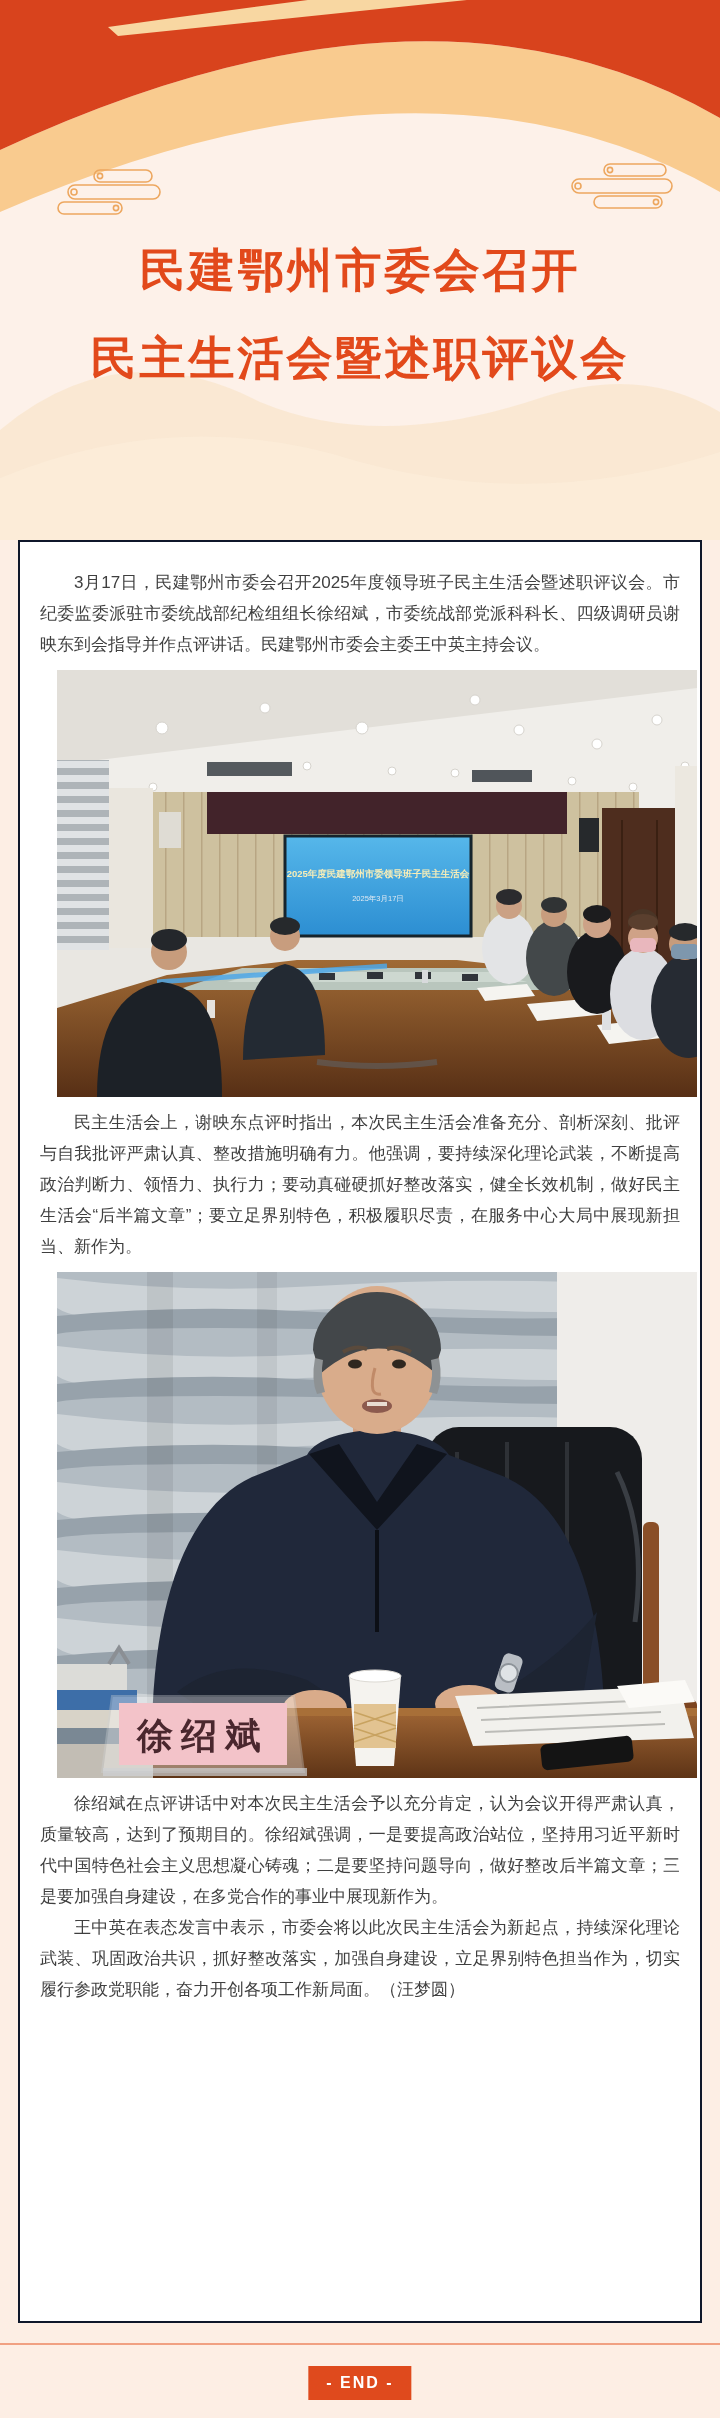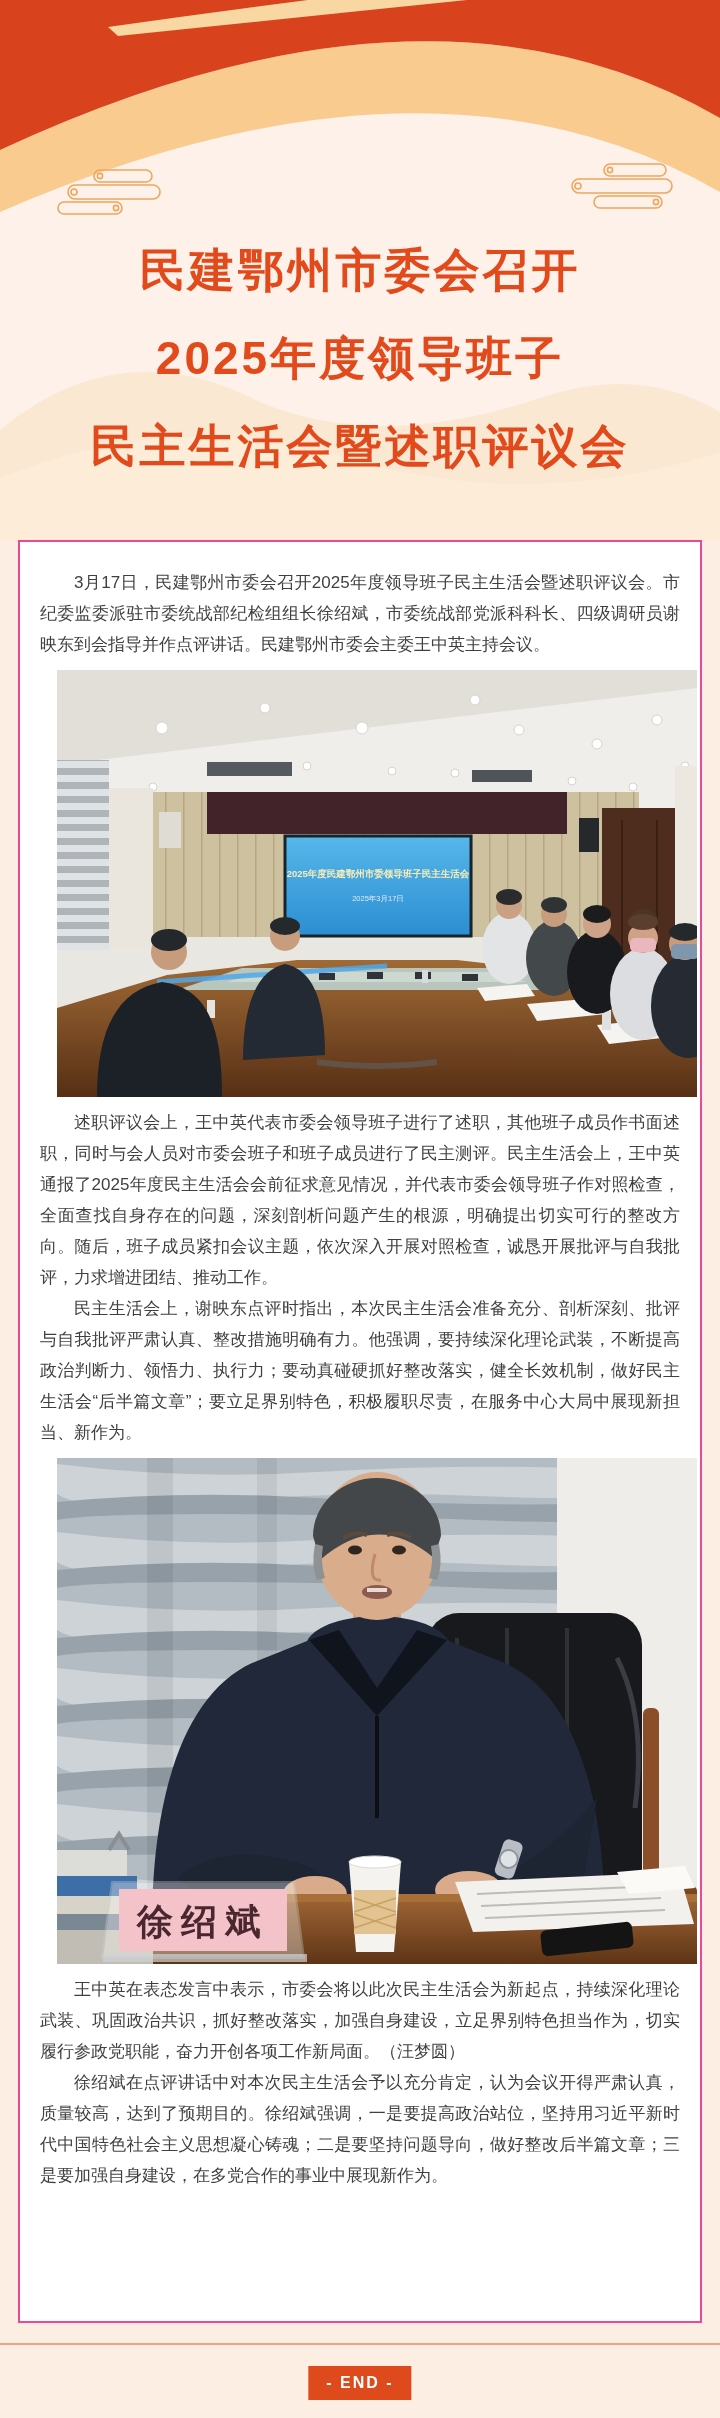--- a/index.html
+++ b/index.html
@@ -3,21 +3,21 @@
 <meta charset="utf-8">
 <style>
   html,body{margin:0;padding:0;background:#fdeee4;}
   .page{position:relative;width:720px;height:2418px;margin:0 auto;overflow:hidden;
         background:#fdeee4;font-family:"Liberation Sans","DejaVu Sans",sans-serif;}
   .hero{position:absolute;top:0;left:0;width:580px;height:540px;}
   .hero svg{display:block;}
   .title-block{position:absolute;top:226px;left:0;width:720px;text-align:center;
         color:#e2491b;font-weight:bold;font-size:46px;line-height:88px;letter-spacing:3px;}
   .card{position:absolute;top:540px;left:18px;width:684px;height:1783px;background:#ffffff;
-        border:2px solid #ec4899;box-sizing:border-box;padding:25px 20px 0 20px;overflow:hidden;}
+        border:2px solid #0f172a;box-sizing:border-box;padding:25px 20px 0 20px;overflow:hidden;}
   .card p{margin:0;font-size:17px;line-height:31px;color:#3f3f3f;text-align:justify;
         text-indent:2em;word-break:break-all;}
   figure{margin:10px 17px;width:640px;}
   svg.photo{display:block;width:640px;height:auto;}
   .footer-line{position:absolute;top:2343px;left:0;width:720px;height:2px;background:#f1a081;}
   .end-badge{position:absolute;top:2366px;left:50%;transform:translateX(-50%);
         background:#df4a1d;color:#ffffff;font-weight:bold;font-size:16px;
         padding:8px 18px;letter-spacing:2px;white-space:nowrap;}
 </style>
 </head>
@@ -51,21 +51,20 @@
         <rect x="44" y="0" width="62" height="12" rx="6"></rect>
         <rect x="12" y="15" width="100" height="14" rx="7"></rect>
         <rect x="34" y="32" width="68" height="12" rx="6"></rect>
         <circle cx="50" cy="6" r="2.6"></circle>
           <circle cx="18" cy="22" r="3"></circle>
           <circle cx="96" cy="38" r="2.6"></circle>
       </g>
     </svg>
     <div class="title-block">
       <div>民建鄂州市委会召开</div>
-      <div>2025年度领导班子</div>
       <div>民主生活会暨述职评议会</div>
     </div>
   </div>
 
   <div class="card">
     <p>3月17日，民建鄂州市委会召开2025年度领导班子民主生活会暨述职评议会。市纪委监委派驻市委统战部纪检组组长徐绍斌，市委统战部党派科科长、四级调研员谢映东到会指导并作点评讲话。民建鄂州市委会主委王中英主持会议。</p>
 
     <figure>
       <svg class="photo" viewBox="0 0 640 427">
         <defs>
@@ -176,21 +175,20 @@
           <path d="M571,260 a15,13 0 0 1 30,0 l0,-8 a15,13 0 0 0 -30,0 z" fill="#4a3526"></path>
           <ellipse cx="586" cy="252" rx="15" ry="8" fill="#5a3f2e"></ellipse>
           <ellipse cx="632" cy="336" rx="38" ry="52" fill="#262b33"></ellipse>
           <circle cx="628" cy="274" r="16" fill="#c79c7c"></circle>
           <rect x="614" y="274" width="28" height="15" rx="5" fill="#7e97ad"></rect>
           <ellipse cx="628" cy="262" rx="16" ry="9" fill="#26292c"></ellipse>
         </g>
       </svg>
     </figure>
 
-    <p>述职评议会上，王中英代表市委会领导班子进行了述职，其他班子成员作书面述职，同时与会人员对市委会班子和班子成员进行了民主测评。民主生活会上，王中英通报了2025年度民主生活会会前征求意见情况，并代表市委会领导班子作对照检查，全面查找自身存在的问题，深刻剖析问题产生的根源，明确提出切实可行的整改方向。随后，班子成员紧扣会议主题，依次深入开展对照检查，诚恳开展批评与自我批评，力求增进团结、推动工作。</p>
     <p>民主生活会上，谢映东点评时指出，本次民主生活会准备充分、剖析深刻、批评与自我批评严肃认真、整改措施明确有力。他强调，要持续深化理论武装，不断提高政治判断力、领悟力、执行力；要动真碰硬抓好整改落实，健全长效机制，做好民主生活会“后半篇文章”；要立足界别特色，积极履职尽责，在服务中心大局中展现新担当、新作为。</p>
 
     <figure>
       <svg class="photo" viewBox="0 0 640 506">
         <defs>
           <linearGradient id="wood2" x1="0" y1="0" x2="0" y2="1">
             <stop offset="0" stop-color="#9a6132"></stop>
               <stop offset="1" stop-color="#5e3416"></stop>
           </linearGradient>
           <pattern id="curt" width="640" height="68" patternUnits="userSpaceOnUse">
@@ -266,20 +264,20 @@
 
         <g>
           <polygon points="398,424 622,414 637,466 416,474" fill="#f2f1ed"></polygon>
           <path d="M420,436 l180,-8 M424,448 l180,-8 M428,460 l180,-8" stroke="#bcbcb8" stroke-width="2"></path>
           <polygon points="560,414 628,408 638,430 572,436" fill="#fbfaf7"></polygon>
         </g>
         <rect x="484" y="468" width="92" height="26" rx="6" transform="rotate(-6 530 481)" fill="#141414"></rect>
       </svg>
     </figure>
 
+    <p>徐绍斌在点评讲话中对本次民主生活会予以充分肯定，认为会议开得严肃认真，质量较高，达到了预期目的。徐绍斌强调，一是要提高政治站位，坚持用习近平新时代中国特色社会主义思想凝心铸魂；二是要坚持问题导向，做好整改后半篇文章；三是要加强自身建设，在多党合作的事业中展现新作为。</p>
     <p>王中英在表态发言中表示，市委会将以此次民主生活会为新起点，持续深化理论武装、巩固政治共识，抓好整改落实，加强自身建设，立足界别特色担当作为，切实履行参政党职能，奋力开创各项工作新局面。（汪梦圆）</p>
-    <p>徐绍斌在点评讲话中对本次民主生活会予以充分肯定，认为会议开得严肃认真，质量较高，达到了预期目的。徐绍斌强调，一是要提高政治站位，坚持用习近平新时代中国特色社会主义思想凝心铸魂；二是要坚持问题导向，做好整改后半篇文章；三是要加强自身建设，在多党合作的事业中展现新作为。</p>
   </div>
 
   <div class="footer-line"></div>
   <div class="end-badge">- END -</div>
 
 </div>
 
 </body></html>

